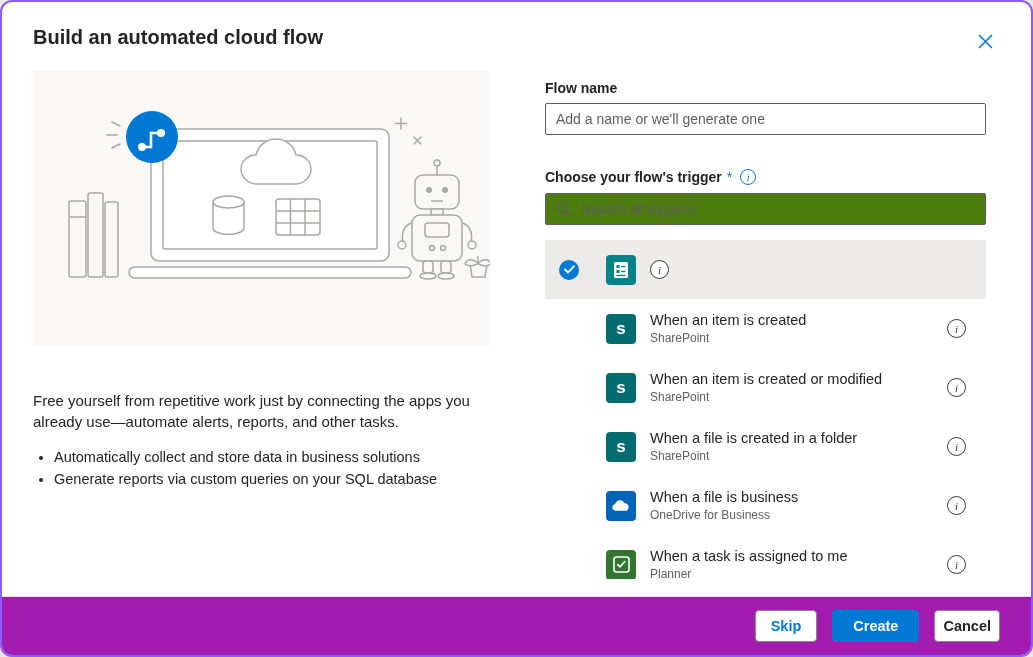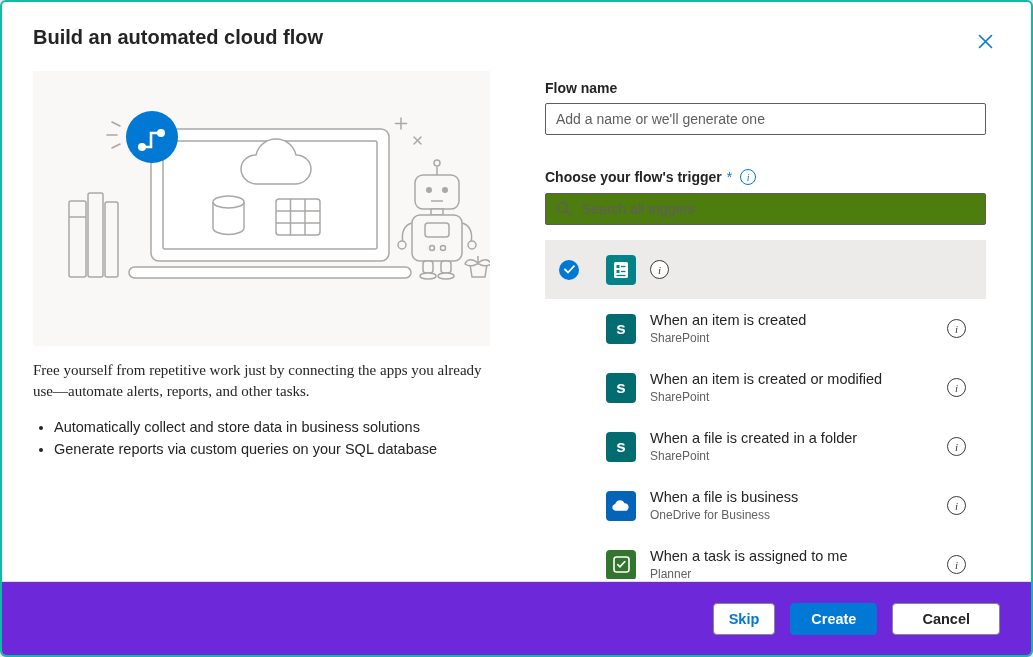--- a/index.html
+++ b/index.html
@@ -1,29 +1,29 @@
 <!DOCTYPE html>
 <html><head>
 <meta charset="utf-8">
 <style>
   * { box-sizing: border-box; margin: 0; padding: 0; }
   html,body { background:#e8e8e8; }
   body { font-family: "Liberation Sans", sans-serif; }
   .dialog {
     position: relative; width: 1033px; height: 657px;
-    background: #fff; border: 2px solid #14b8a6; border-radius: 6px;
+    background: #fff; border: 2px solid #8b5cf6; border-radius: 12px;
     overflow: hidden;
   }
   .dialog-title { position:absolute; left:31px; top:24px; font-size:20px; font-weight:700; color:#242424; }
   .close-btn { position:absolute; top:28px; right:34px; background:none; border:none; cursor:pointer; padding:4px; line-height:0; }
 
   
   .left-col { position:absolute; left:31px; top:69px; width:460px; }
   .illustration { width:457px; height:275px; background:#f9f8f7; }
-  .intro-text { margin-top:14px; font-size:15px; line-height:21px; color:#242424;font-family:Liberation Serif, serif; }
+  .intro-text { margin-top:44px; font-size:15px; line-height:21px; color:#242424; }
   .examples-heading { margin-top:23px; font-size:15px; color:#242424; }
   .examples-list { margin-top:14px; padding-left:21px; font-size:14.5px; line-height:22px; color:#242424; }
 
   
   .right-col { position:absolute; left:543px; top:78px; width:441px; }
   .field-label { font-size:14px; font-weight:700; color:#242424; }
   .text-input {
     margin-top:7px; width:100%; height:32px; border:1px solid #605e5c; border-radius:2px;
     padding:0 10px; font-size:14px; color:#242424; font-family:inherit; outline:none; background:#fff;
   }
@@ -57,28 +57,28 @@
   .trigger-title { font-size:14.5px; color:#242424; white-space:nowrap; }
   .trigger-service { font-size:12px; color:#616161; margin-top:3px; white-space:nowrap; }
   .info-icon {
     width:19px; height:19px; border:1px solid #3b3a39; border-radius:50%; color:#3b3a39;
     font-size:11px; font-family:"Liberation Serif", serif; font-style:italic;
     display:flex; align-items:center; justify-content:center; flex:none; cursor:pointer; background:#fff;
   }
 
   
   .footer {
-    position:absolute; left:0; right:0; bottom:0; height:74px; background:#6d28d9;
+    position:absolute; left:0; right:0; bottom:0; height:59px; background:#a21caf;
     border-top:1px solid #e1dfdd; display:flex; align-items:center; justify-content:flex-end;
     gap:15px; padding-right:31px;
   }
   .btn { height:32px; border-radius:4px; font-size:14.5px; font-weight:600; font-family:inherit; cursor:pointer; }
   .btn-skip { background:#fff; border:1px solid #8a8886; color:#0078d4; padding:0 15px; }
   .btn-create { background:#0078d4; border:1px solid #0078d4; color:#fff; padding:0 20px; }
-  .btn-cancel { background:#fff; border:1px solid #8a8886; color:#242424; padding:0 29px;text-align:center; }
+  .btn-cancel { background:#fff; border:1px solid #8a8886; color:#242424; padding:0 8px;text-align:center; }
 </style>
 </head>
 <body>
 
 <div class="dialog">
 
   <div class="dialog-title">Build an automated cloud flow</div>
 
   <button class="close-btn">
     <span>

